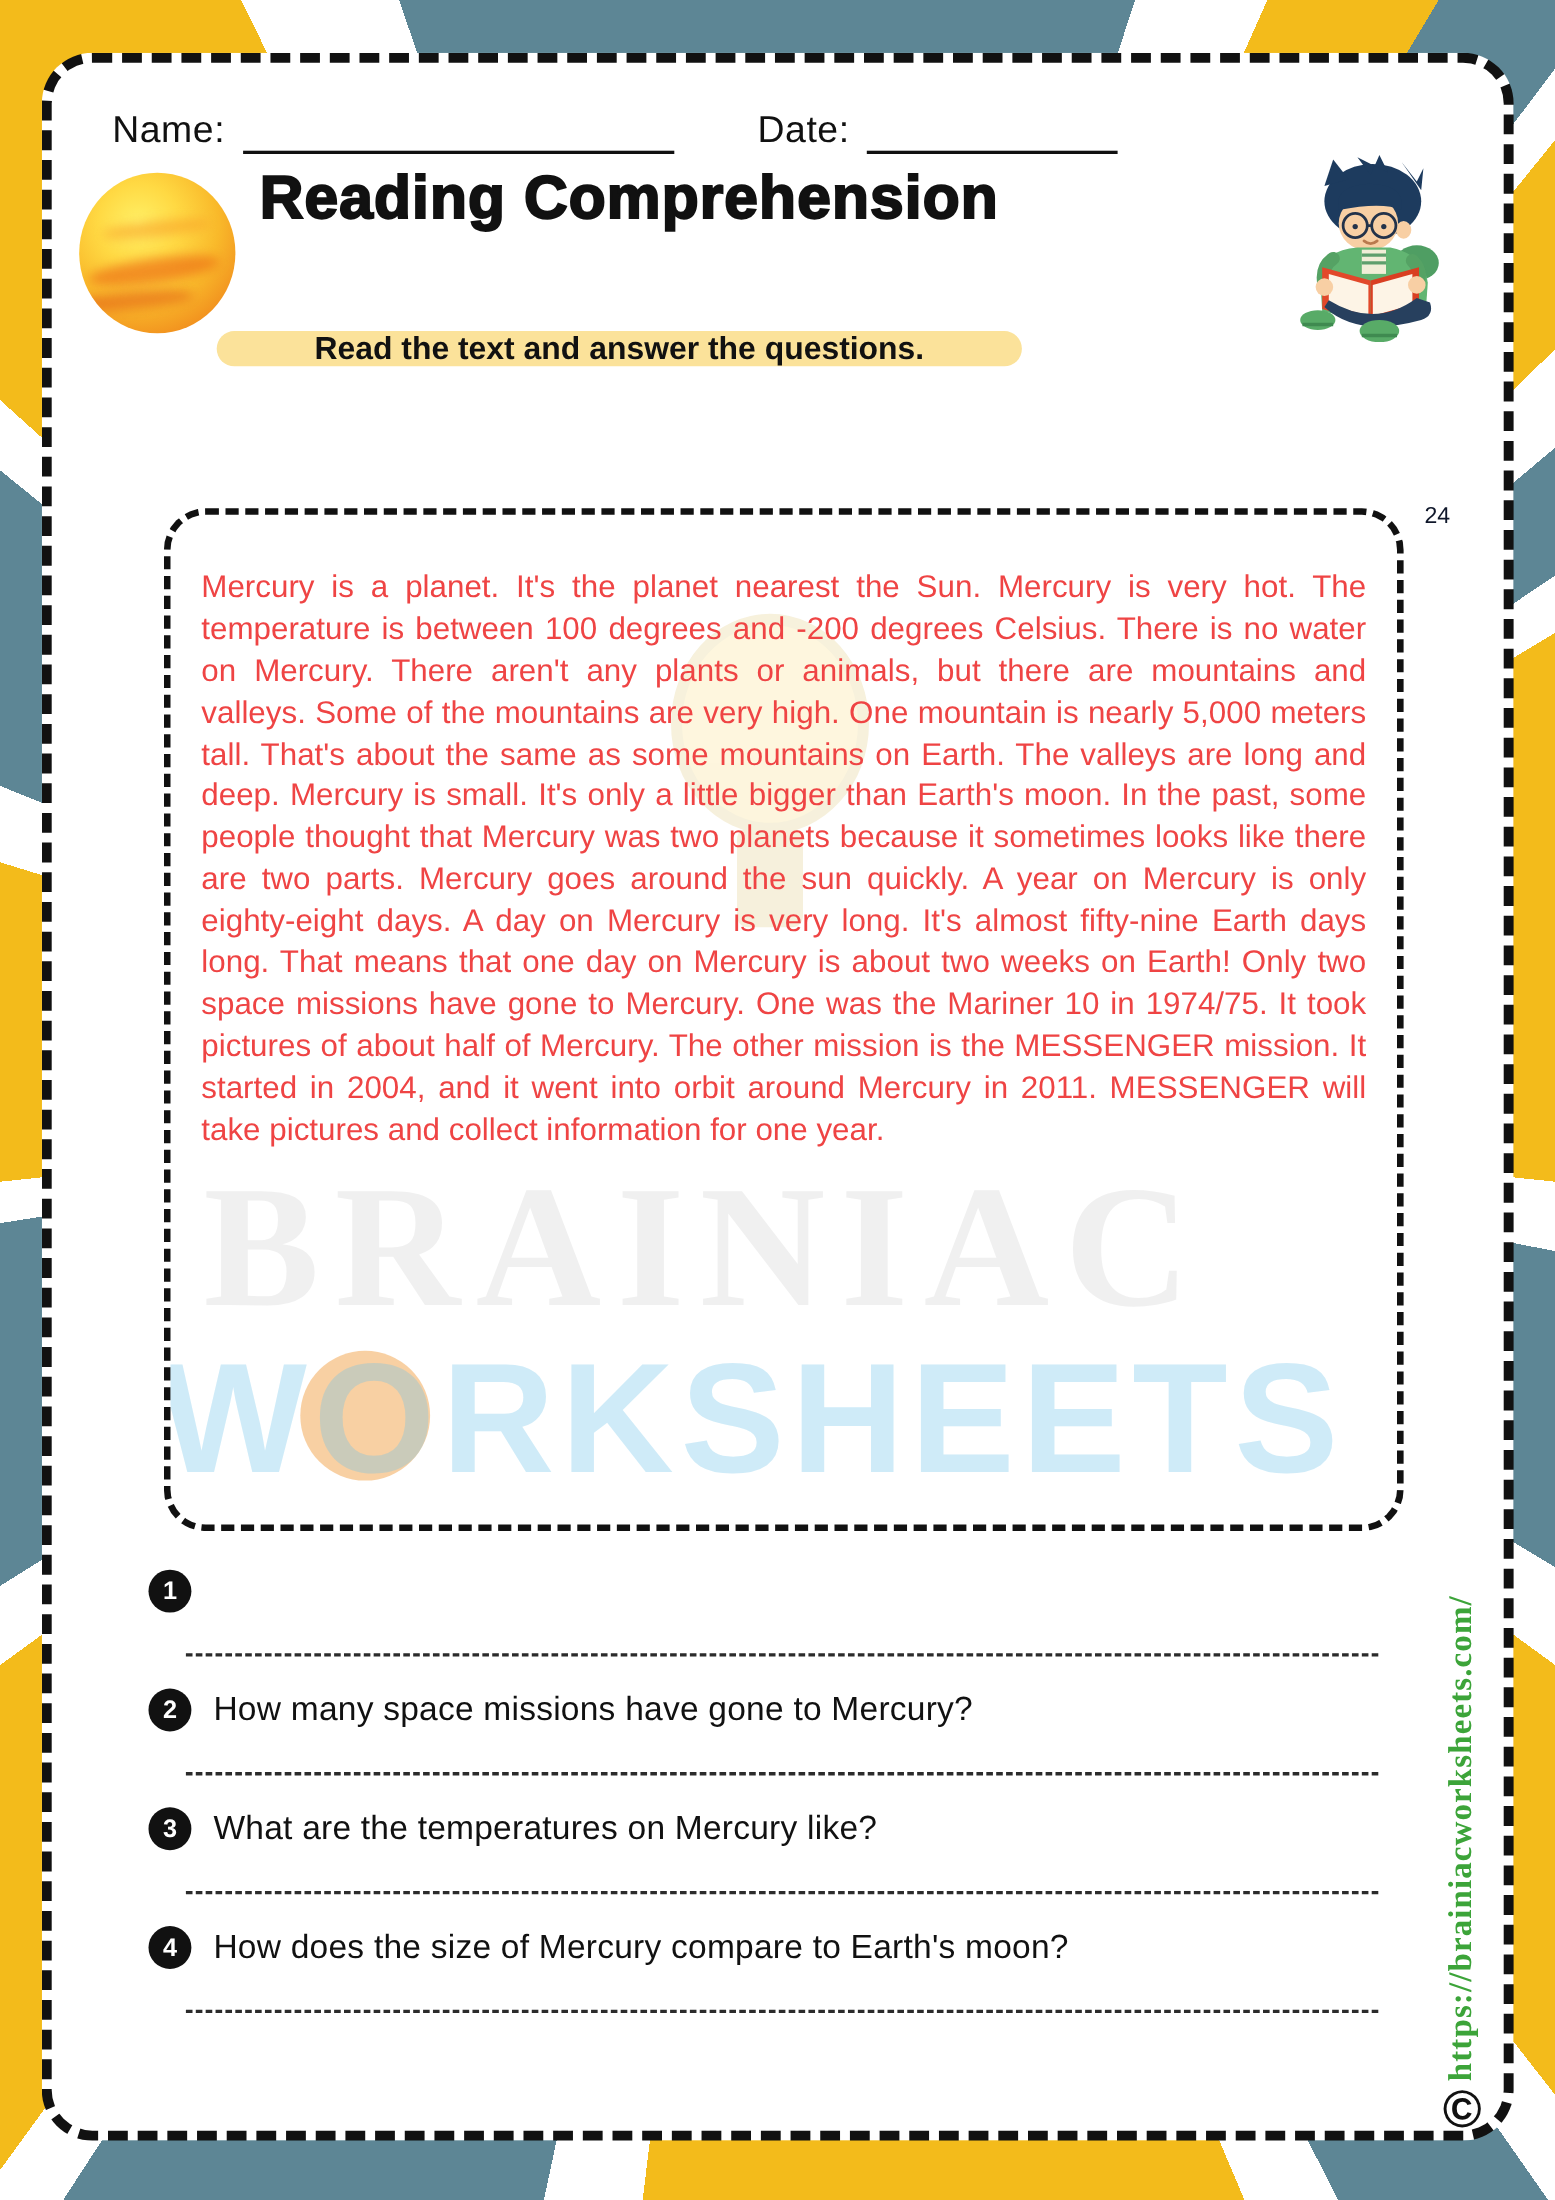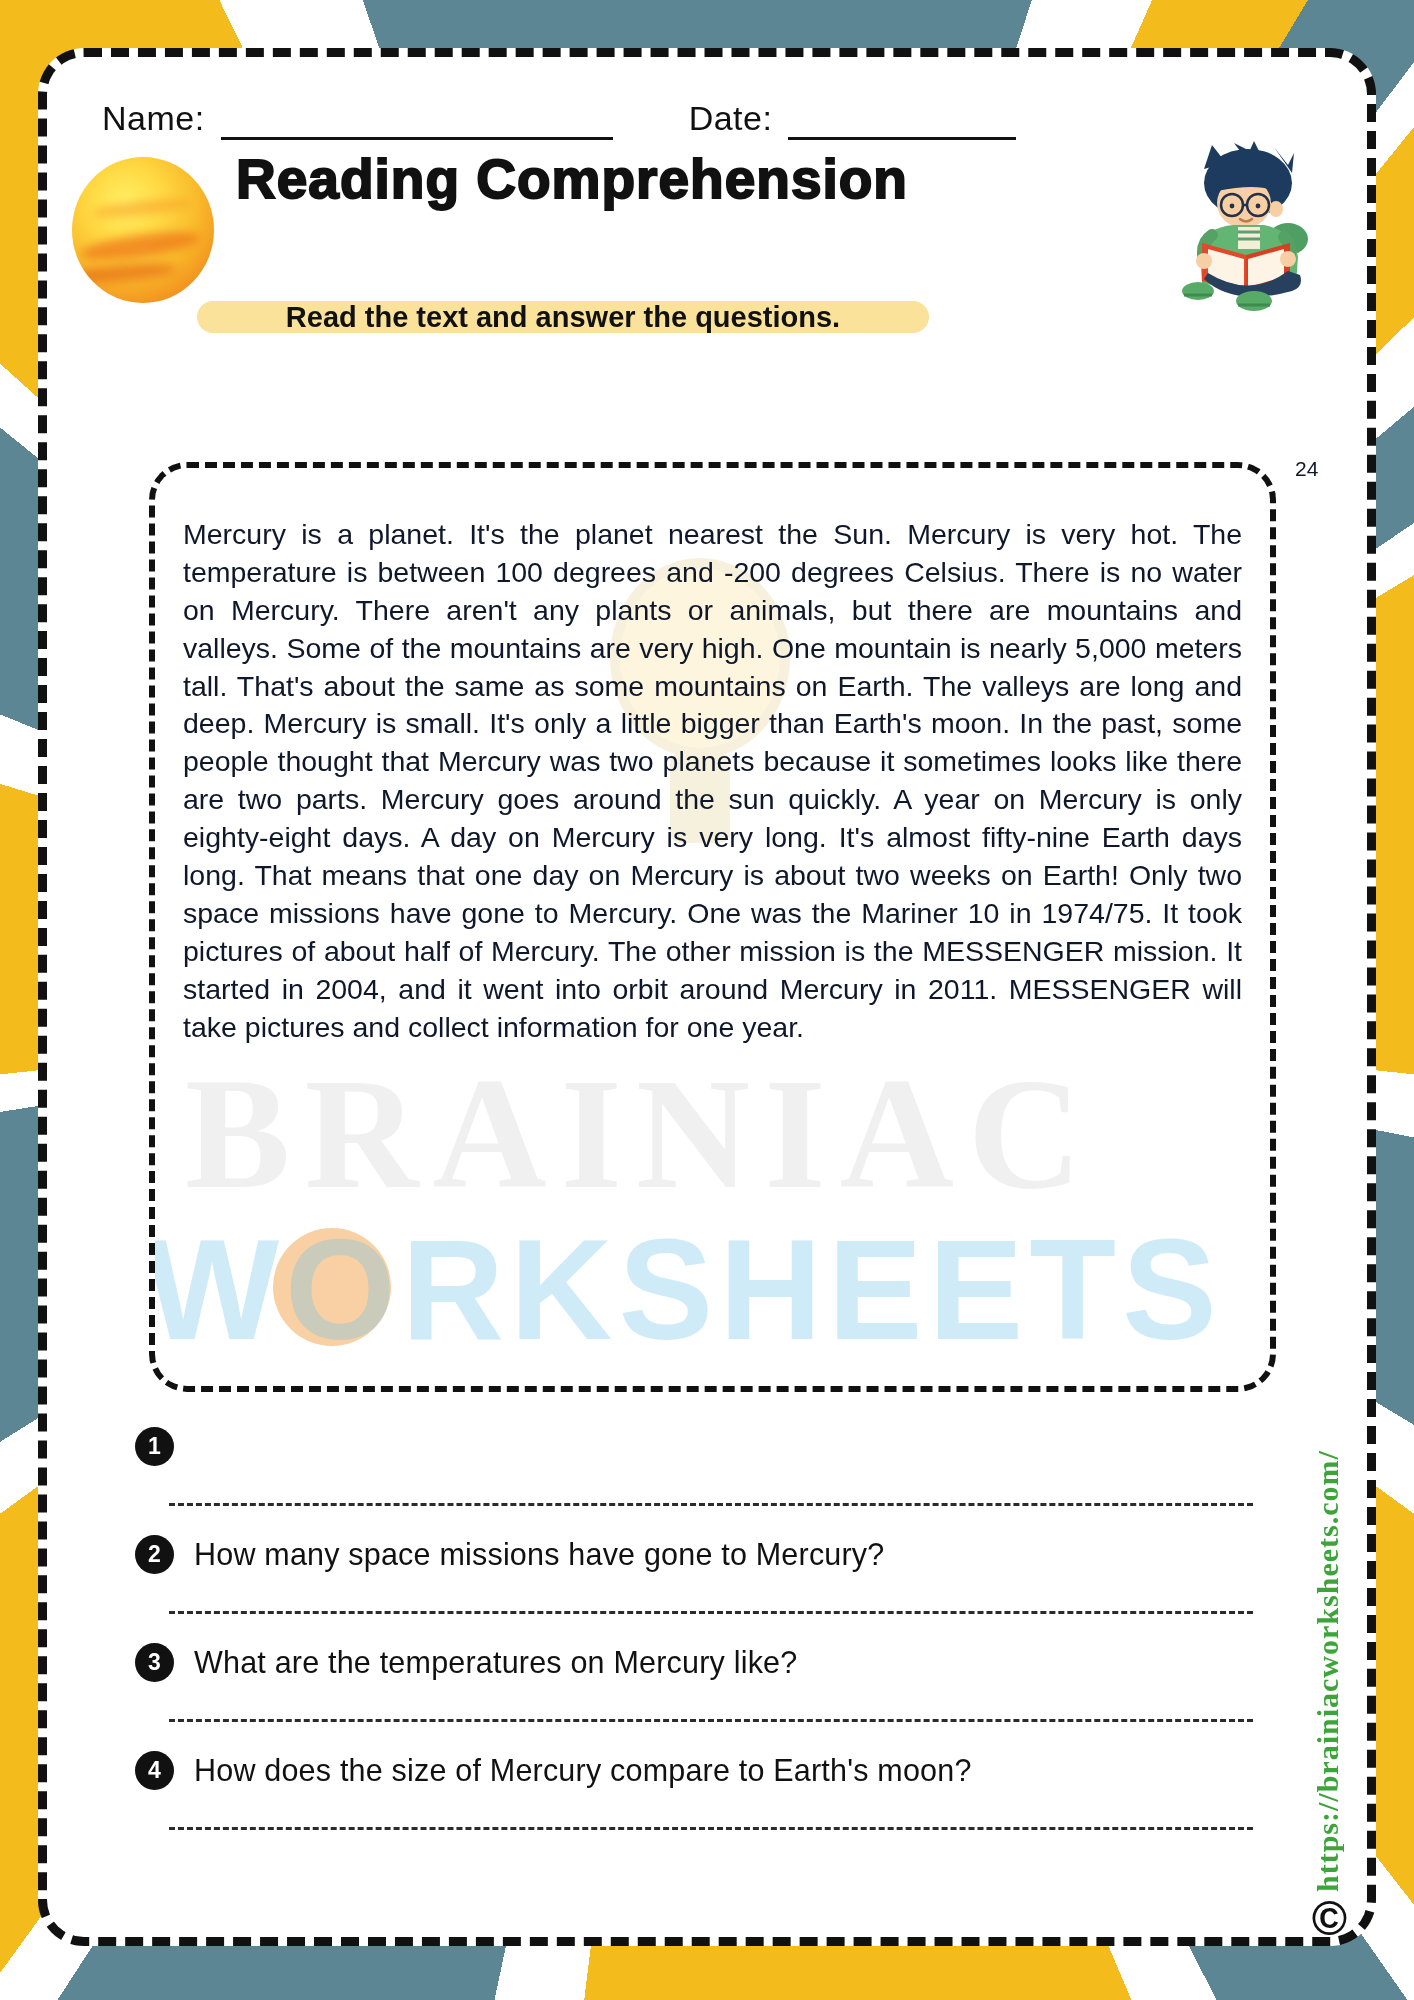--- a/index.html
+++ b/index.html
@@ -49,21 +49,21 @@
   .streak{position:absolute;border-radius:50%;filter:blur(5px);}
   .s1{left:8px;top:78px;width:120px;height:22px;background:rgba(236,108,20,.65);transform:rotate(-8deg);}
   .s2{left:20px;top:44px;width:100px;height:14px;background:rgba(248,160,40,.6);transform:rotate(-6deg);}
   .s3{left:-6px;top:108px;width:110px;height:16px;background:rgba(225,90,20,.55);transform:rotate(-5deg);}
   
   .boy{position:absolute;left:1095px;top:82px;width:210px;height:178px;}
   
   .passage-box{position:absolute;left:102px;top:405px;width:1127px;height:930px;box-sizing:border-box;
     border:6.5px dashed #111;border-radius:38px;overflow:hidden;background:#fff;}
   .passage-text{position:relative;z-index:2;margin:48px 28px 0 28px;font-size:28.5px;line-height:1.33;
-    text-align:justify;color:#0f172a;}
+    text-align:justify;color:#ef4444;}
   .wm-bulb{position:absolute;left:430px;top:90px;width:230px;height:330px;z-index:1;opacity:.16;}
   .wm-bulb .globe{position:absolute;left:25px;top:0;width:180px;height:200px;border-radius:50%;background:#f6c832;border:10px solid #caa62a;box-sizing:border-box;}
   .wm-bulb .base{position:absolute;left:85px;top:195px;width:60px;height:90px;background:#caa62a;border-radius:10px;}
   .wm-brainiac{position:absolute;left:30px;top:560px;z-index:1;font-family:"Liberation Serif",serif;font-weight:700;
     font-size:158px;letter-spacing:14px;color:rgba(70,70,70,.08);white-space:nowrap;margin-top:15px;}
   .wm-worksheets{position:absolute;left:-10px;top:740px;z-index:1;font-weight:700;font-size:142px;letter-spacing:6px;
     color:rgba(110,195,235,.33);white-space:nowrap;}
   .wm-o{position:absolute;left:118px;top:760px;width:118px;height:118px;border-radius:50%;z-index:1;background:rgba(240,150,50,.45);}
   .page-num{position:absolute;left:1248px;top:400px;font-size:21px;color:#0f172a;}
   

